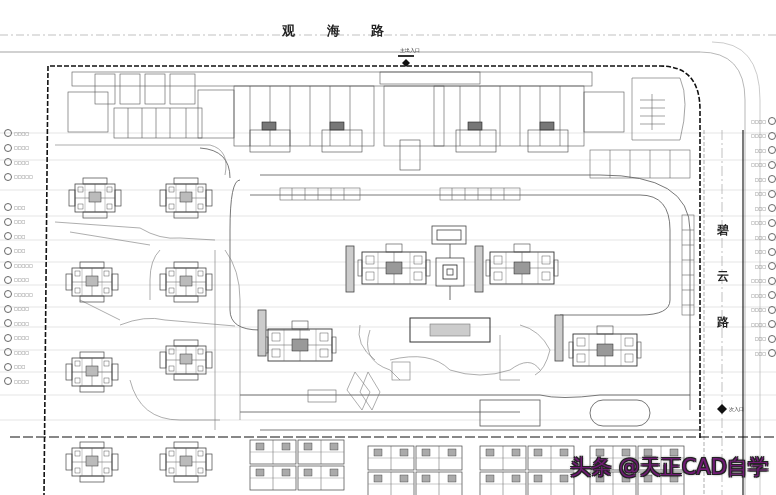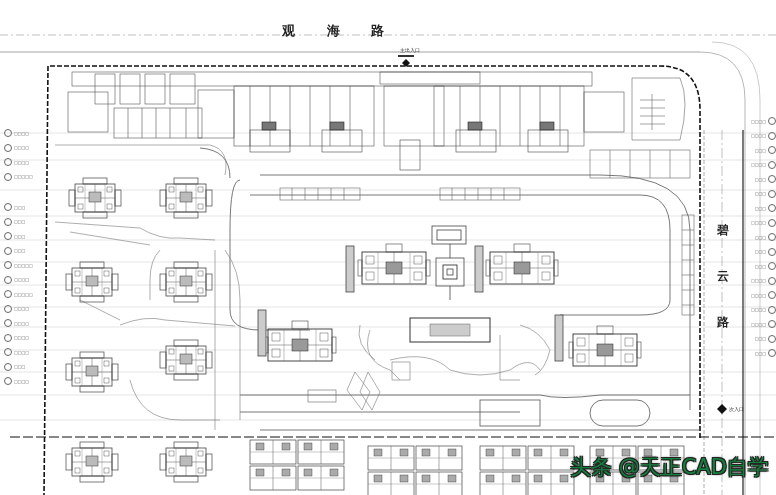--- a/index.html
+++ b/index.html
@@ -1,21 +1,21 @@
 <!DOCTYPE html>
 <html><head>
 <meta charset="utf-8">
 <style>
   html,body{margin:0;padding:0;background:#ffffff;}
   body{width:776px;height:495px;overflow:hidden;position:relative;font-family:"DejaVu Sans",sans-serif;}
   #canvas{position:absolute;left:0;top:0;width:776px;height:495px;}
   .road-label{position:absolute;font-family:"DejaVu Sans",sans-serif;font-weight:bold;color:#222;font-size:13px;}
   .road-top{top:22px;}
   .road-right{left:717px;font-size:12px;}
-  .watermark{position:absolute;left:570px;top:453px;font-family:"DejaVu Sans",sans-serif;font-size:21px;color:#15803d;
+  .watermark{position:absolute;left:570px;top:453px;font-family:"DejaVu Sans",sans-serif;font-size:21px;color:#701a75;
     text-shadow:-1px -1px 0 #222,1px -1px 0 #222,-1px 1px 0 #222,1px 1px 0 #222,0 0 3px #000;letter-spacing:0px;white-space:nowrap;}
   .gate-label{position:absolute;font-size:5px;color:#222;font-family:"DejaVu Sans",sans-serif;}
   .legend-left{position:absolute;left:4px;top:126px;width:44px;}
   .legend-left .item,.legend-right .item{display:flex;align-items:center;height:14.5px;font-size:4px;color:#555;}
   .legend-left .circ,.legend-right .circ{width:6px;height:6px;border:1px solid #666;border-radius:50%;flex:none;margin-right:2px;}
   .legend-right{position:absolute;left:744px;top:114px;width:32px;}
   .legend-right .item{justify-content:flex-end;}
   .legend-right .circ{margin-left:2px;margin-right:0;}
 </style>
 </head>

